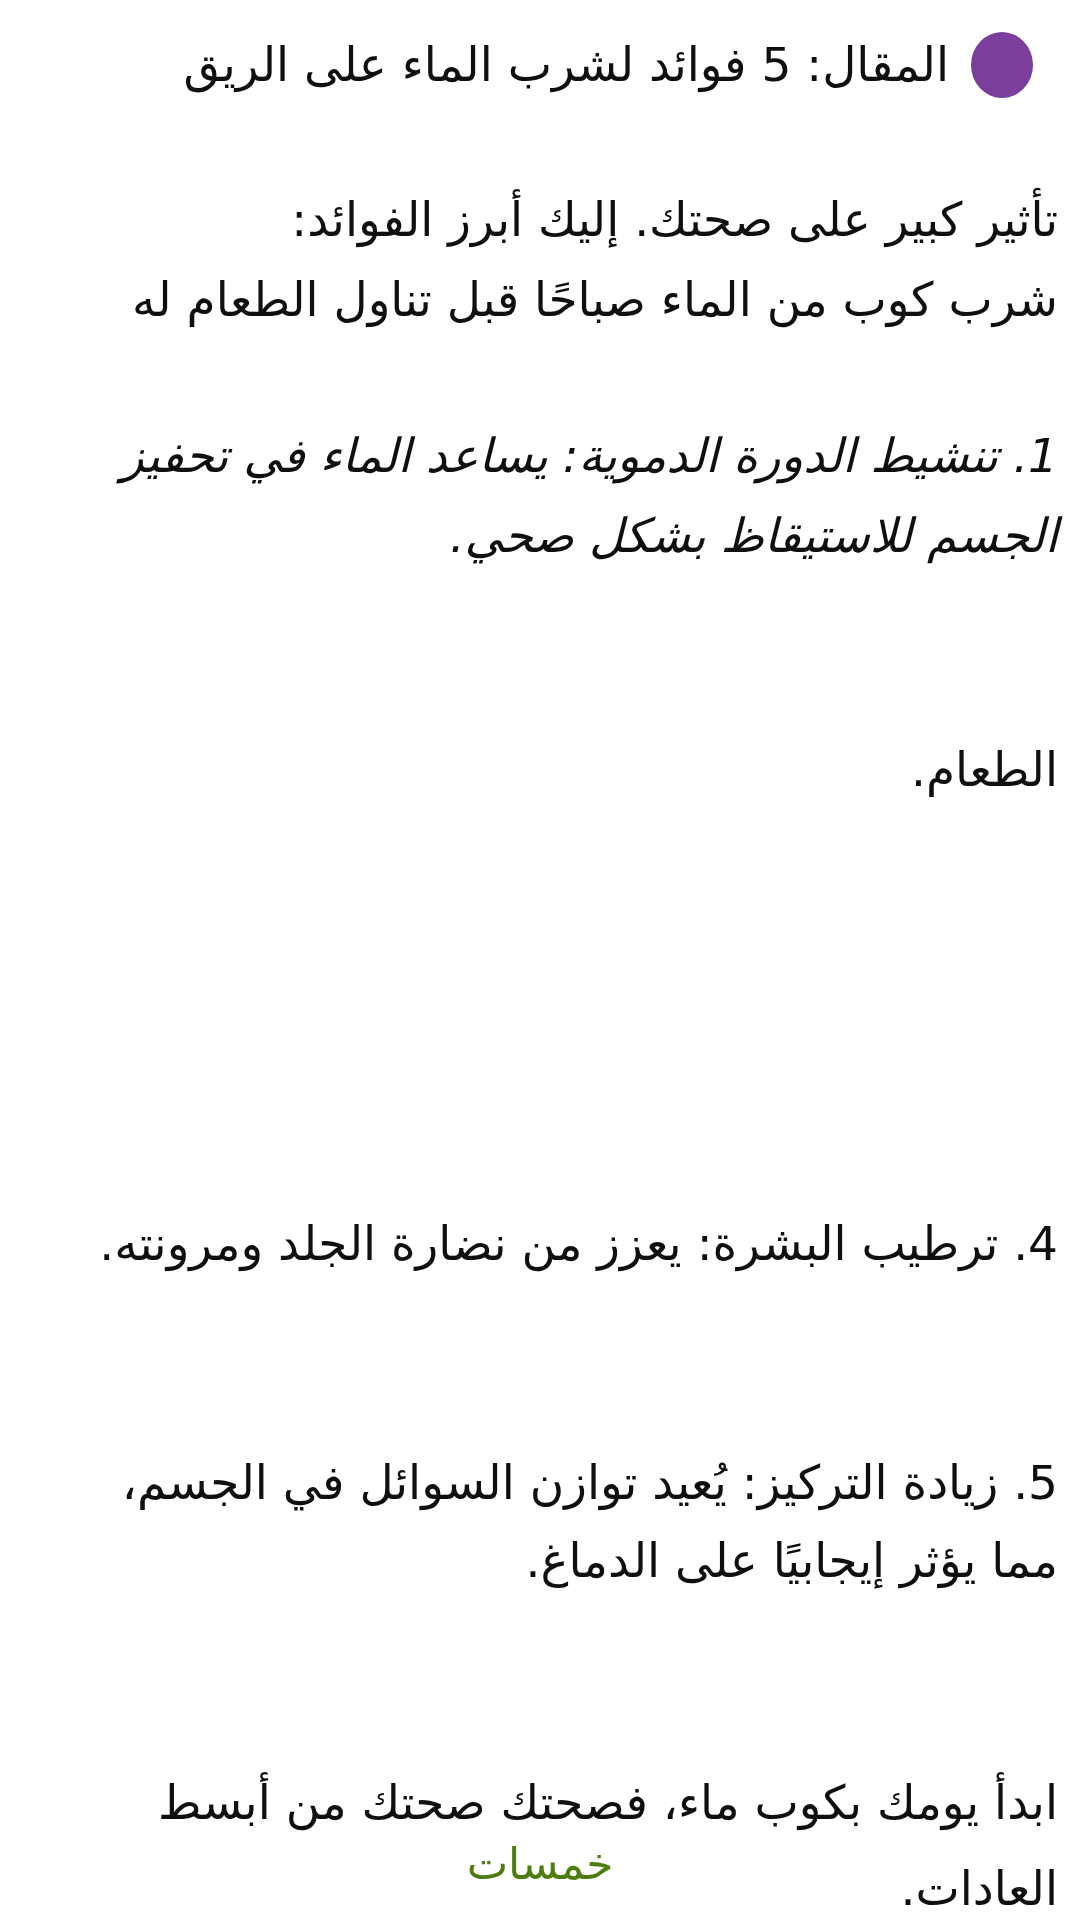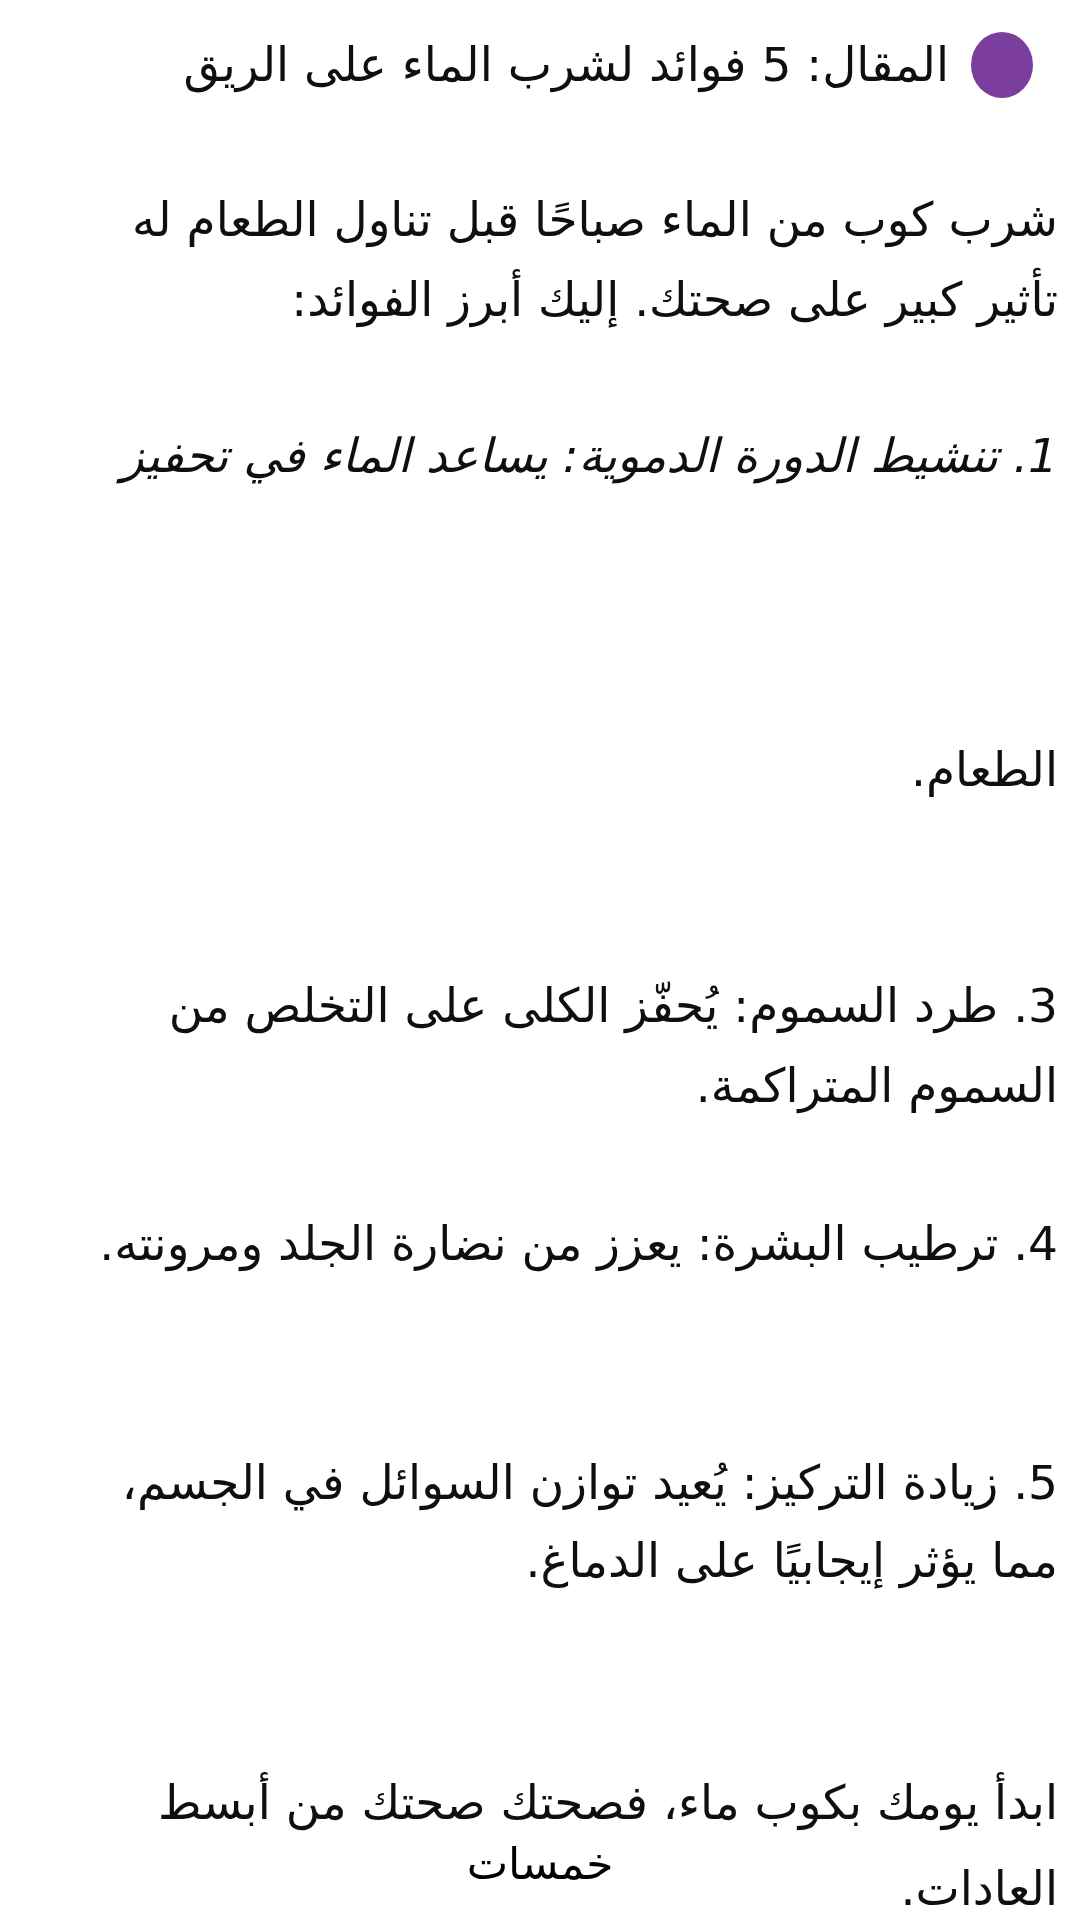--- a/index.html
+++ b/index.html
@@ -60,51 +60,48 @@
   .b4      { top: 1204px; }
   .b5      { top: 1444px; line-height: 78px; }
   .closing { top: 1760px; line-height: 86px; }
   .watermark {
     position: absolute;
     top: 1842px;
     left: 50%;
     transform: translateX(-50%);
     font-size: 44px;
     line-height: 1;
-    color: #000000;
+    color: #4d7c0f;
     direction: rtl;
   }
 </style>
 </head>
 <body>
 
 <div class="page">
 
   <header class="title-row">
     <span class="bullet"></span>
     <h1 class="title">المقال: 5 فوائد لشرب الماء على الريق</h1>
   </header>
 
   <section class="block intro">
+    <div class="line">تأثير كبير على صحتك. إليك أبرز الفوائد:</div>
     <div class="line">شرب كوب من الماء صباحًا قبل تناول الطعام له</div>
-    <div class="line">تأثير كبير على صحتك. إليك أبرز الفوائد:</div>
   </section>
 
   <section class="block b1">
     <div class="line">1. تنشيط الدورة الدموية: يساعد الماء في تحفيز</div>
+    <div class="line">الجسم للاستيقاظ بشكل صحي.</div>
   </section>
 
   <section class="block b2">
     <div class="line">الطعام.</div>
   </section>
 
-  <section class="block b3">
-    <div class="line">3. طرد السموم: يُحفّز الكلى على التخلص من</div>
-    <div class="line">السموم المتراكمة.</div>
-  </section>
 
   <section class="block b4">
     <div class="line">4. ترطيب البشرة: يعزز من نضارة الجلد ومرونته.</div>
   </section>
 
   <section class="block b5">
     <div class="line">5. زيادة التركيز: يُعيد توازن السوائل في الجسم،</div>
     <div class="line">مما يؤثر إيجابيًا على الدماغ.</div>
   </section>
 

